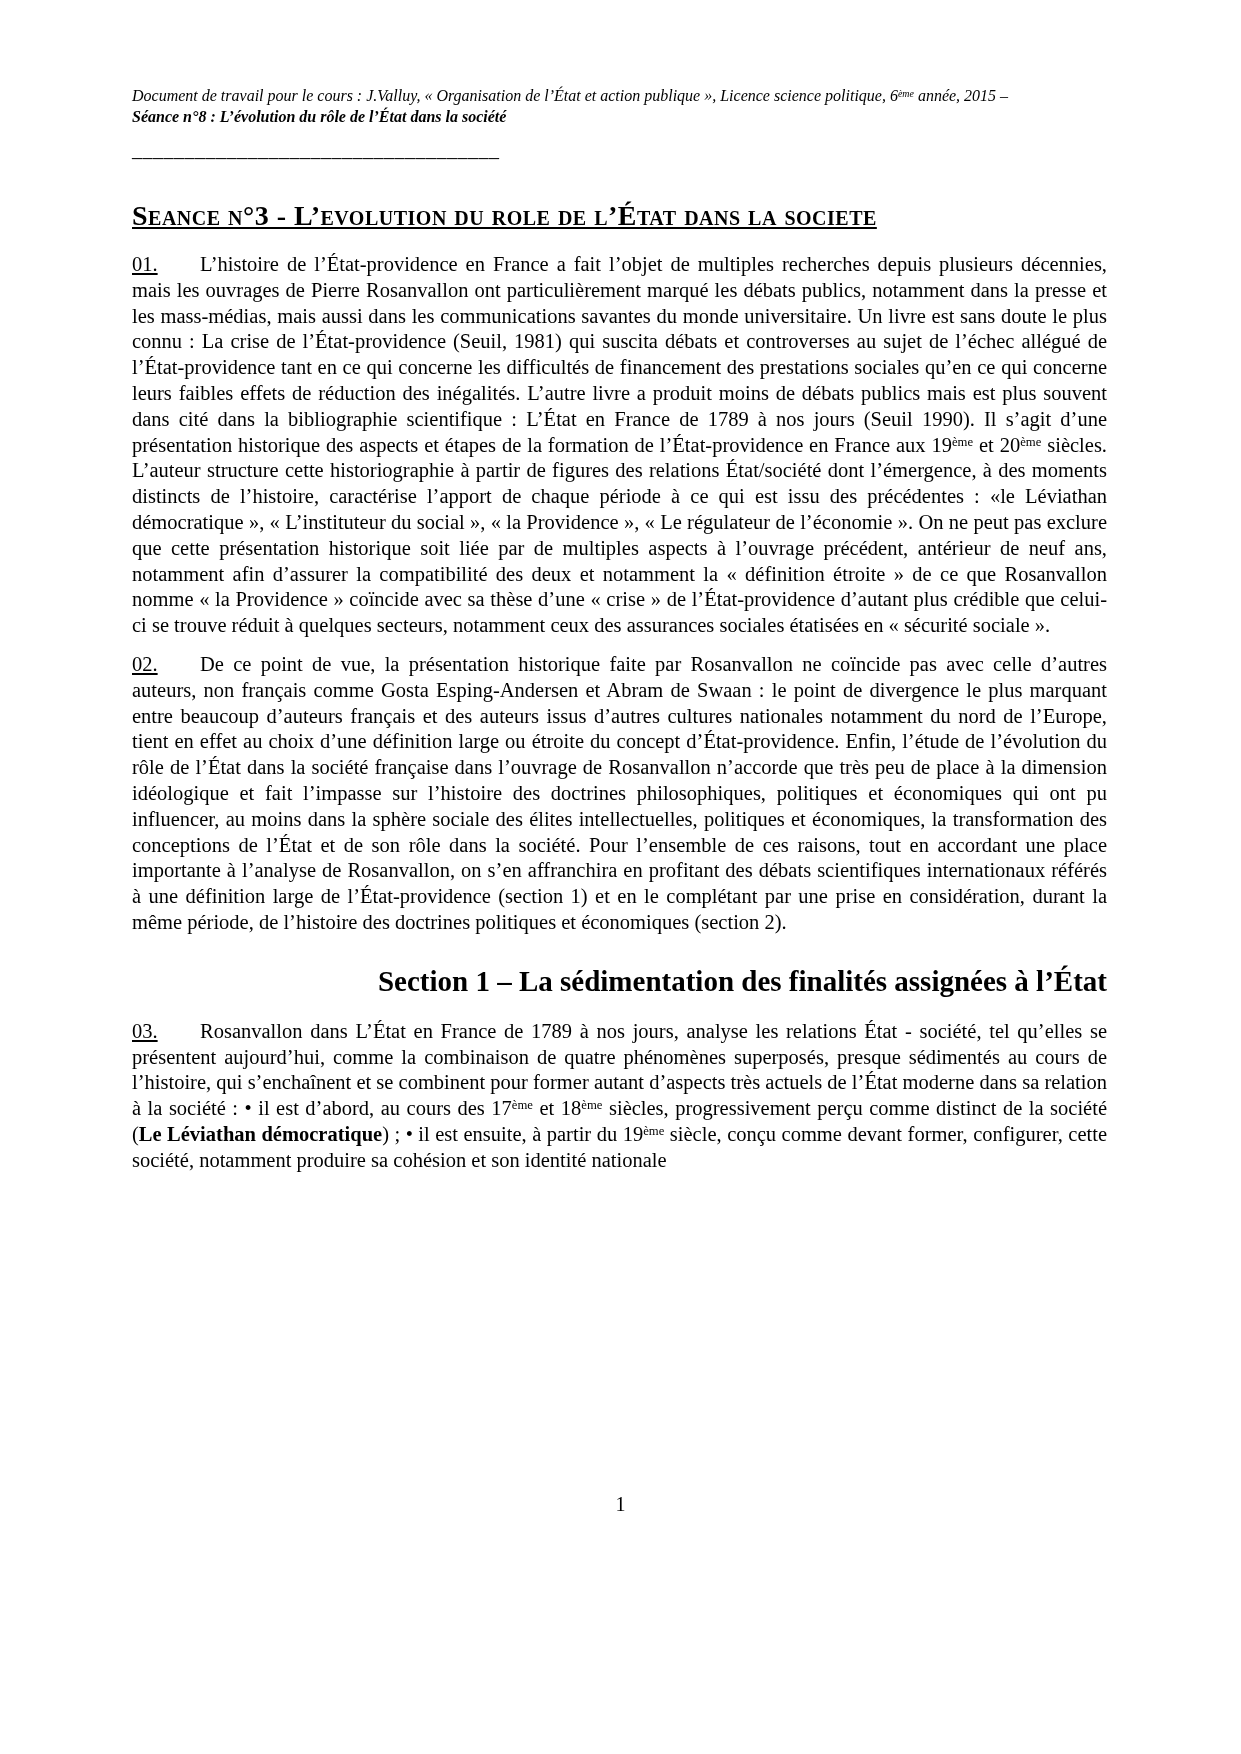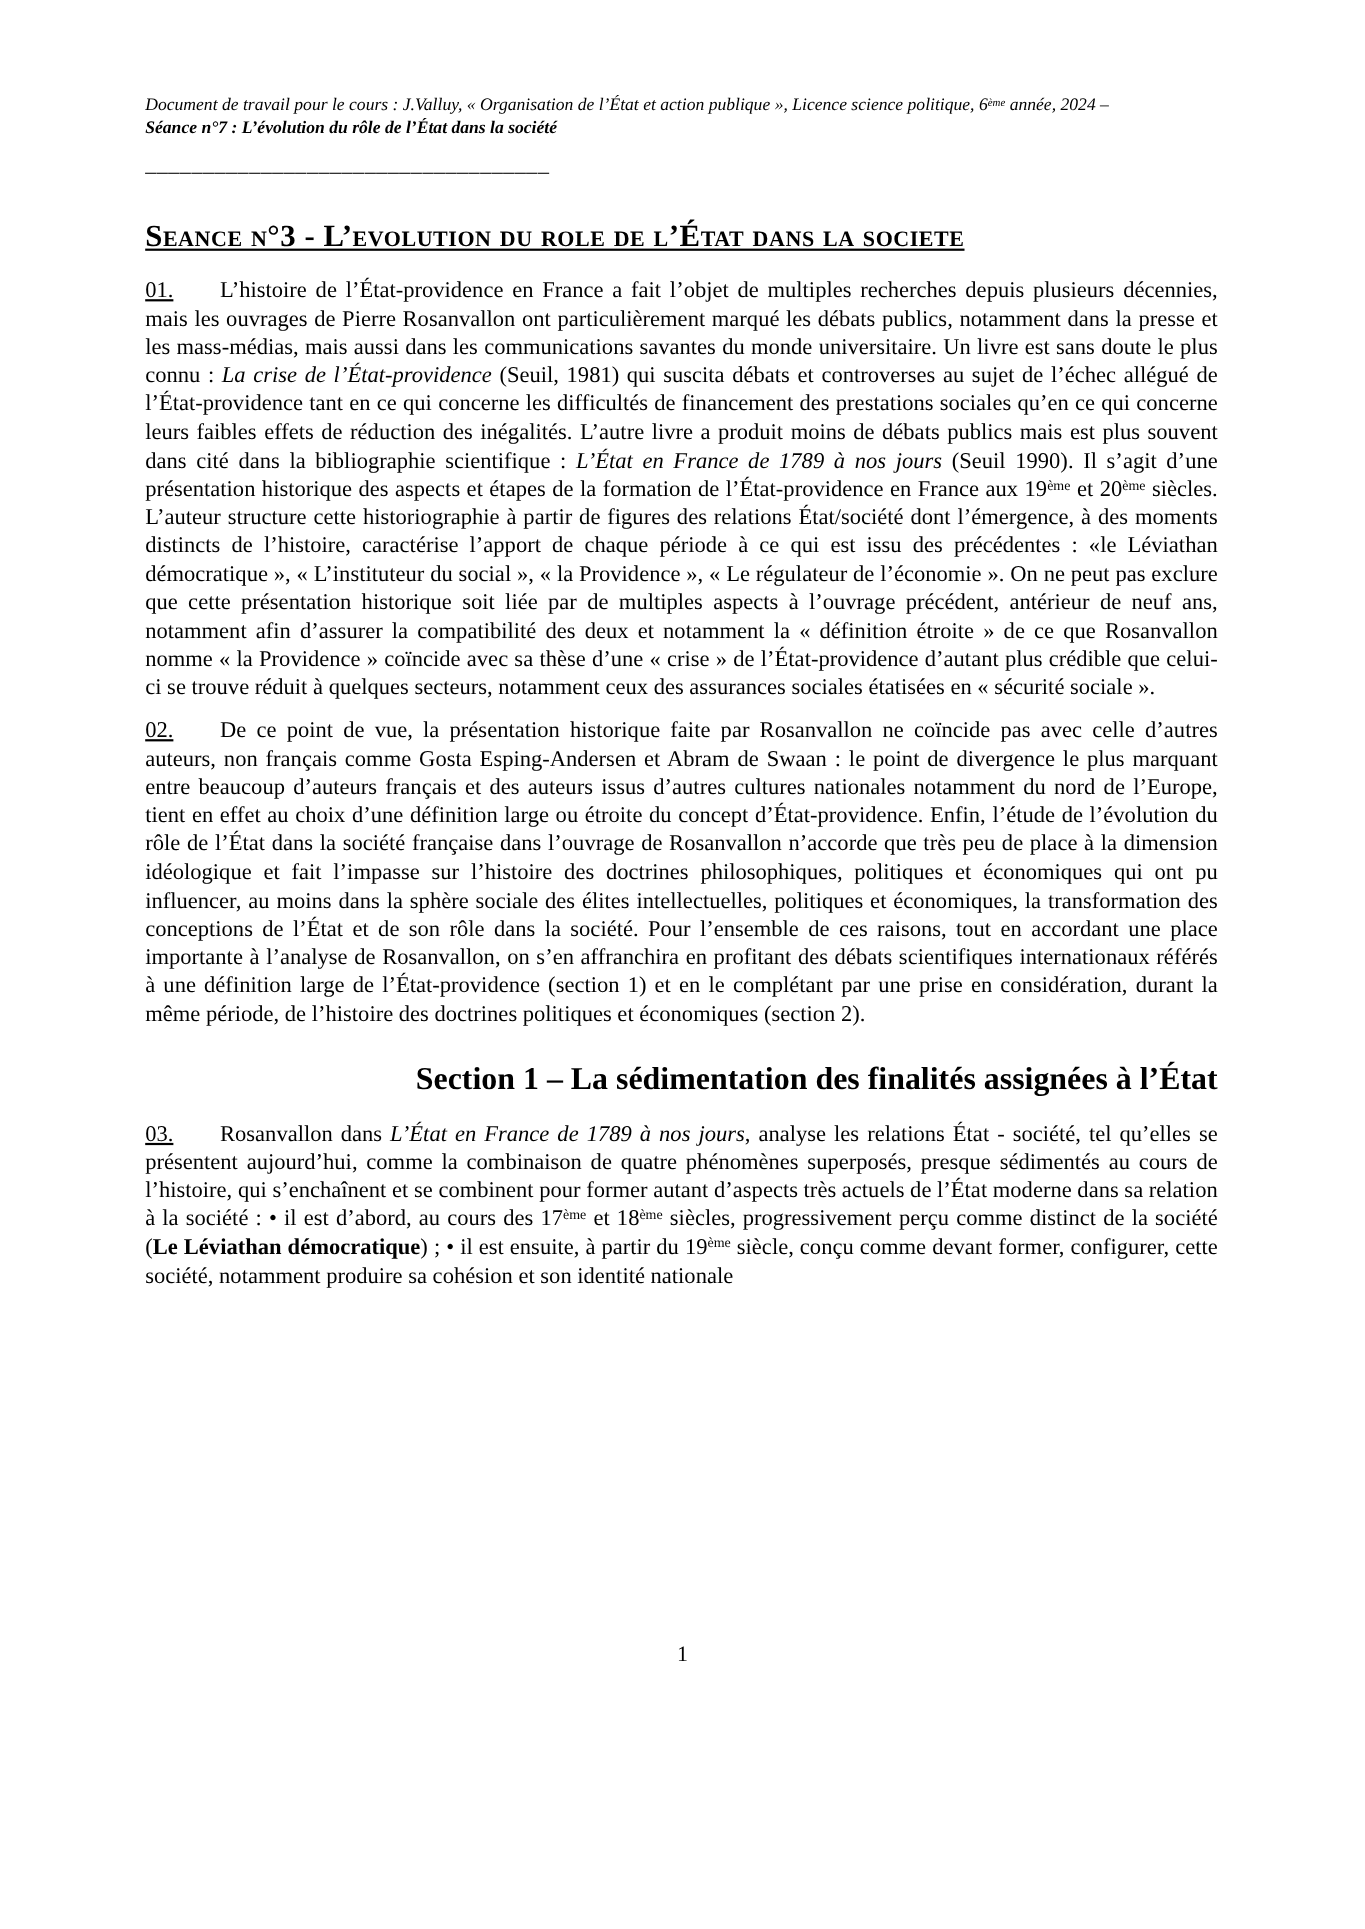--- a/index.html
+++ b/index.html
@@ -62,21 +62,21 @@
     text-decoration: underline;
   }
   .section-heading {
     margin: 24px 0 16px 0;
     padding-left: 28px;
     font-size: 29px;
     line-height: 43px;
     font-weight: bold;
     text-align: right;
   }
-  .it { font-style: italic; }
+  .it { }
   .bd { font-weight: bold; margin-top: 36px; }
   sup {
     font-size: 0.62em;
     line-height: 0;
     vertical-align: baseline;
     position: relative;
     top: -0.45em;
   }
   .page-number {
     position: absolute;
@@ -87,22 +87,22 @@
     font-size: 20px;
     line-height: 25px;
   }
 </style>
 </head>
 <body>
 
 <div class="page">
 
   <header>
-    <p class="hdr-line1"><span>Document de travail pour le cours : J.Valluy, « Organisation de l’État et action publique », Licence science politique, 6</span><sup>ème</sup><span> année, 2024 –</span></p>
-    <p class="hdr-line2">Séance n°7 : L’évolution du rôle de l’État dans la société</p>
+    <p class="hdr-line1"><span>Document de travail pour le cours : J.Valluy, « Organisation de l’État et action publique », Licence science politique, 6</span><sup>ème</sup><span> année, 2015 –</span></p>
+    <p class="hdr-line2">Séance n°8 : L’évolution du rôle de l’État dans la société</p>
     <p class="hdr-sep">___________________________________</p>
   </header>
 
   <h1 class="doc-title">Seance n°3 - L’evolution du role de l’État dans la societe</h1>
 
   <p class="para"><span class="pnum">01.</span><span class="ptext"><span>L’histoire de l’État-providence en France a fait l’objet de multiples recherches depuis plusieurs décennies, mais les ouvrages de Pierre Rosanvallon ont particulièrement marqué les débats publics, notamment dans la presse et les mass-médias, mais aussi dans les communications savantes du monde universitaire. Un livre est sans doute le plus connu : </span><span class="it">La crise de l’État-providence</span><span> (Seuil, 1981) qui suscita débats et controverses au sujet de l’échec allégué de l’État-providence tant en ce qui concerne les difficultés de financement des prestations sociales qu’en ce qui concerne leurs faibles effets de réduction des inégalités. L’autre livre a produit moins de débats publics mais est plus souvent dans cité dans la bibliographie scientifique : </span><span class="it">L’État en France de 1789 à nos jours</span><span> (Seuil 1990). Il s’agit d’une présentation historique des aspects et étapes de la formation de l’État-providence en France aux 19</span><sup>ème</sup><span> et 20</span><sup>ème</sup><span> siècles. L’auteur structure cette historiographie à partir de figures des relations État/société dont l’émergence, à des moments distincts de l’histoire, caractérise l’apport de chaque période à ce qui est issu des précédentes : «le Léviathan démocratique », « L’instituteur du social », « la Providence », « Le régulateur de l’économie ». On ne peut pas exclure que cette présentation historique soit liée par de multiples aspects à l’ouvrage précédent, antérieur de neuf ans, notamment afin d’assurer la compatibilité des deux et notamment la « définition étroite » de ce que Rosanvallon nomme « la Providence » coïncide avec sa thèse d’une « crise » de l’État-providence d’autant plus crédible que celui-ci se trouve réduit à quelques secteurs, notamment ceux des assurances sociales étatisées en « sécurité sociale ».</span></span></p>
 
   <p class="para"><span class="pnum">02.</span><span class="ptext"><span>De ce point de vue, la présentation historique faite par Rosanvallon ne coïncide pas avec celle d’autres auteurs, non français comme Gosta Esping-Andersen et Abram de Swaan : le point de divergence le plus marquant entre beaucoup d’auteurs français et des auteurs issus d’autres cultures nationales notamment du nord de l’Europe, tient en effet au choix d’une définition large ou étroite du concept d’État-providence. Enfin, l’étude de l’évolution du rôle de l’État dans la société française dans l’ouvrage de Rosanvallon n’accorde que très peu de place à la dimension idéologique et fait l’impasse sur l’histoire des doctrines philosophiques, politiques et économiques qui ont pu influencer, au moins dans la sphère sociale des élites intellectuelles, politiques et économiques, la transformation des conceptions de l’État et de son rôle dans la société. Pour l’ensemble de ces raisons, tout en accordant une place importante à l’analyse de Rosanvallon, on s’en affranchira en profitant des débats scientifiques internationaux référés à une définition large de l’État-providence (section 1) et en le complétant par une prise en considération, durant la même période, de l’histoire des doctrines politiques et économiques (section 2).</span></span></p>
 
   <h2 class="section-heading">Section 1 – La sédimentation des finalités assignées à l’État</h2>

